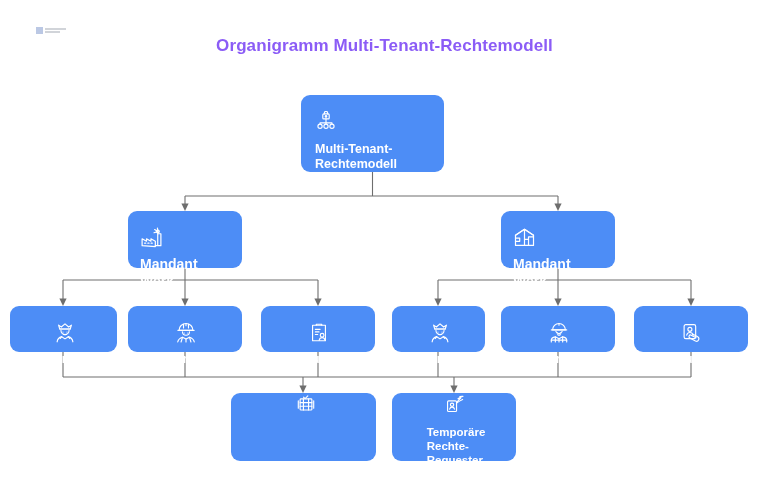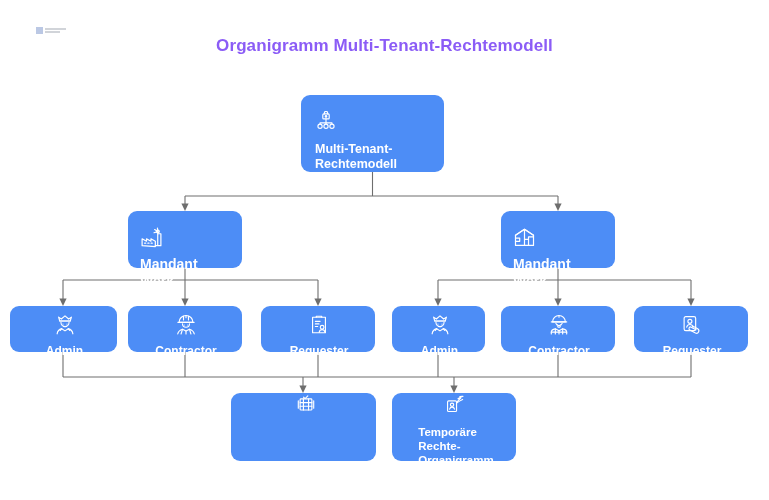--- a/index.html
+++ b/index.html
@@ -116,21 +116,21 @@
   .node.tenant {
     align-items: flex-start;
     padding: 15px 10px 0 12px;
     gap: 7px;
   }
   .node.tenant .node-label { font-size: 14px; }
 
   
   .node.role {
     align-items: center;
-    padding: 8px 10px 0 12px;
+    padding: 16px 10px 0 12px;
     gap: 8px;
   }
   .node.role .node-label { font-size: 12px; }
 
   
   .node.leaf {
     align-items: center;
     padding: 0 10px 0 14px;
     gap: 10px;
   }
@@ -340,14 +340,14 @@
     <svg width="22" height="22" viewBox="0 0 24 24">
       <rect x="2.8" y="8.6" width="9.8" height="11.6" rx="1.2"></rect>
       <circle cx="7.7" cy="12.8" r="1.8"></circle>
       <path d="M5.0 17.6 q0.6 -2.2 2.7 -2.2 q2.1 0 2.7 2.2"></path>
       <path d="M12.6 11.0 q3.2 -2.4 6.6 -4.0"></path>
       <path d="M12.6 11.0 q2.0 -3.4 4.6 -5.6 M14.2 6.2 q2.6 -1.8 5.0 -2.4 M16.2 4.0 q1.8 -0.6 3.4 -0.4"></path>
     </svg>
   </span>
   <span class="node-label">Temporäre
 Rechte-
-Organigramm</span>
+Requester</span>
 </div>
 
 </body></html>

